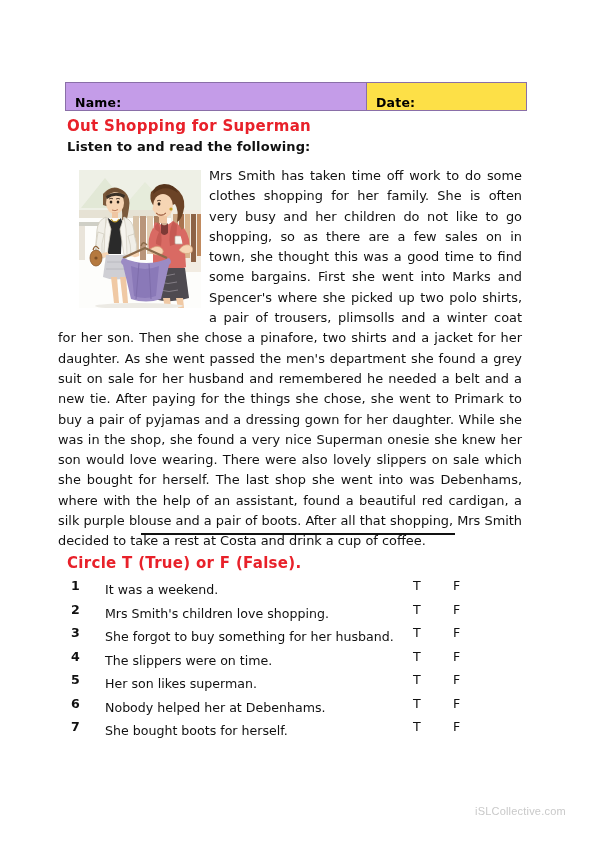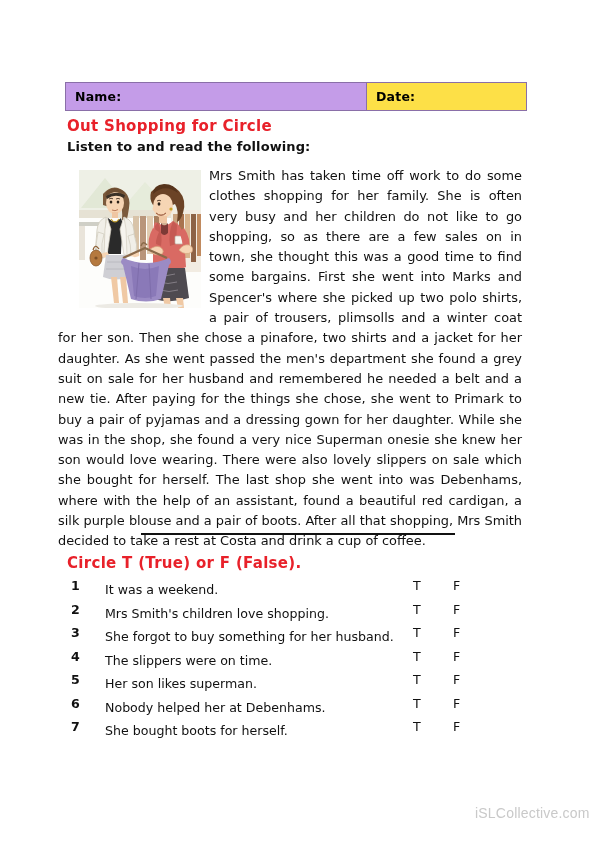--- a/index.html
+++ b/index.html
@@ -30,21 +30,21 @@
     top: 82px;
     width: 462px;
     height: 29px;
     display: flex;
     box-sizing: border-box;
     border: 1px solid #8a6fa8;
   }
   .header-cell {
     box-sizing: border-box;
     display: flex;
-    align-items: center;
+    align-items: flex-end;
     padding-left: 9px;
     font-weight: bold;
     font-size: 12.5px;
     color: #000000;
     letter-spacing: .2px;
   }
   .cell-name {
     width: 301px;
     background: #c49ce8;
     border-right: 1px solid #8a6fa8;
@@ -150,41 +150,41 @@
     position: absolute;
     left: 388px;
     top: 0;
   }
 
   
   .watermark {
     position: absolute;
     left: 475px;
     top: 805px;
-    font-size: 14px;
+    font-size: 11px;
     color: #c9c9c9;
     letter-spacing: .2px;
     font-family: "Liberation Sans", sans-serif;
   }
 </style>
 </head>
 <body>
 
 <div class="page">
 
   <div class="header-table">
     <div class="header-cell cell-name">
       <span>Name:</span>
     </div>
     <div class="header-cell cell-date">
       <span>Date:</span>
     </div>
   </div>
 
-  <div class="title-red" id="title-main">Out Shopping for Circle</div>
+  <div class="title-red" id="title-main">Out Shopping for Superman</div>
 
   <div class="subhead">Listen to and read the following:</div>
 
   <div class="story">
     <div class="illustration">
       <svg width="122" height="138" viewBox="0 0 122 138" xmlns="http://www.w3.org/2000/svg">
 
         <rect x="0" y="0" width="122" height="138" fill="#fdfdfb"></rect>
         <rect x="0" y="0" width="122" height="44" fill="#eef0e6"></rect>
         <path d="M2 38 L26 8 L50 38 Z" fill="#dfe6d2" opacity="0.85"></path>

